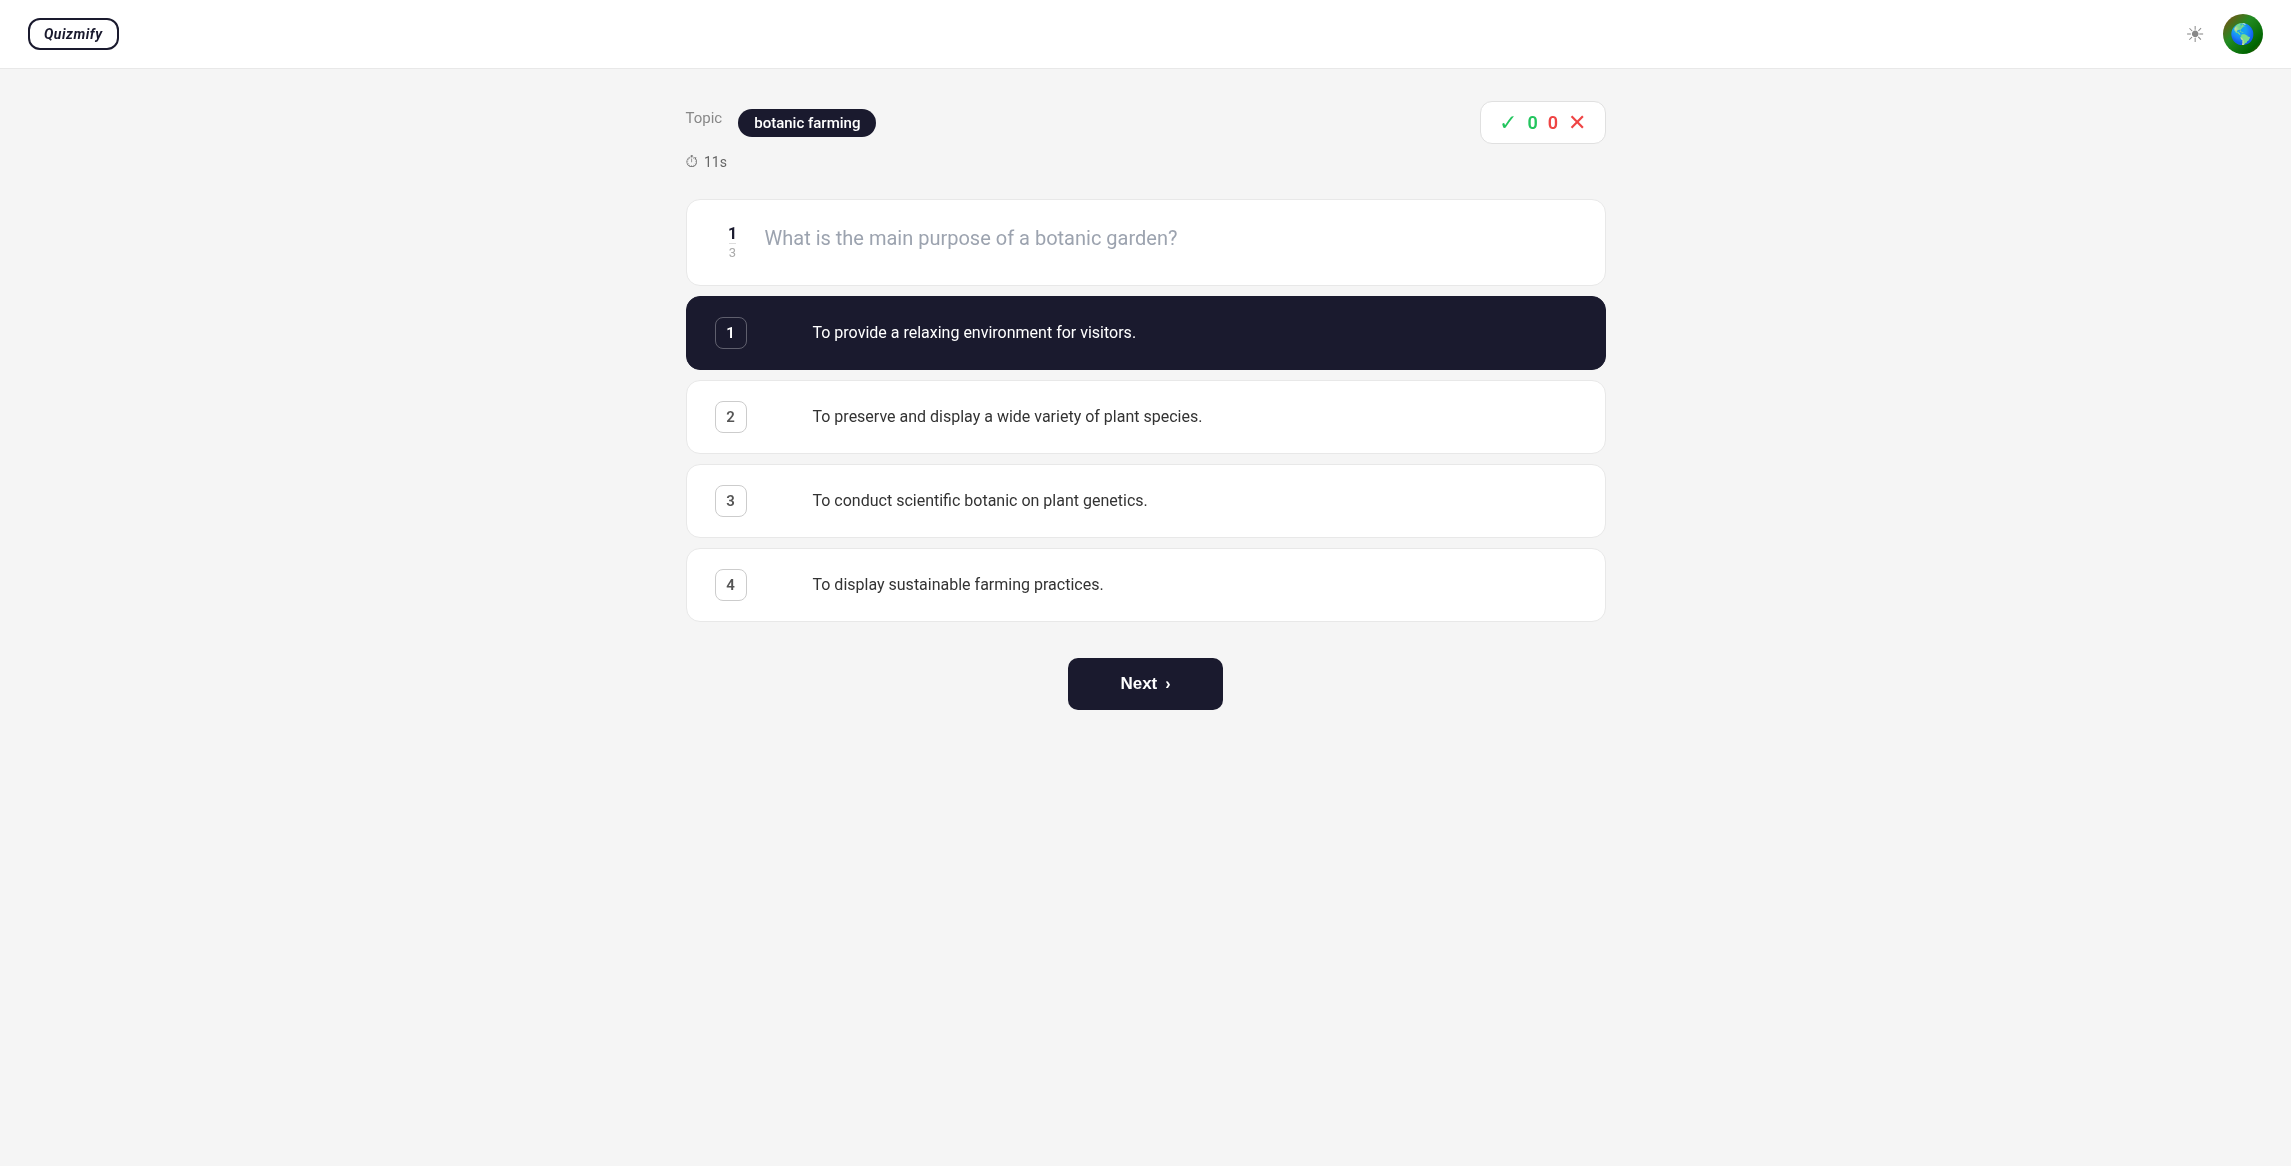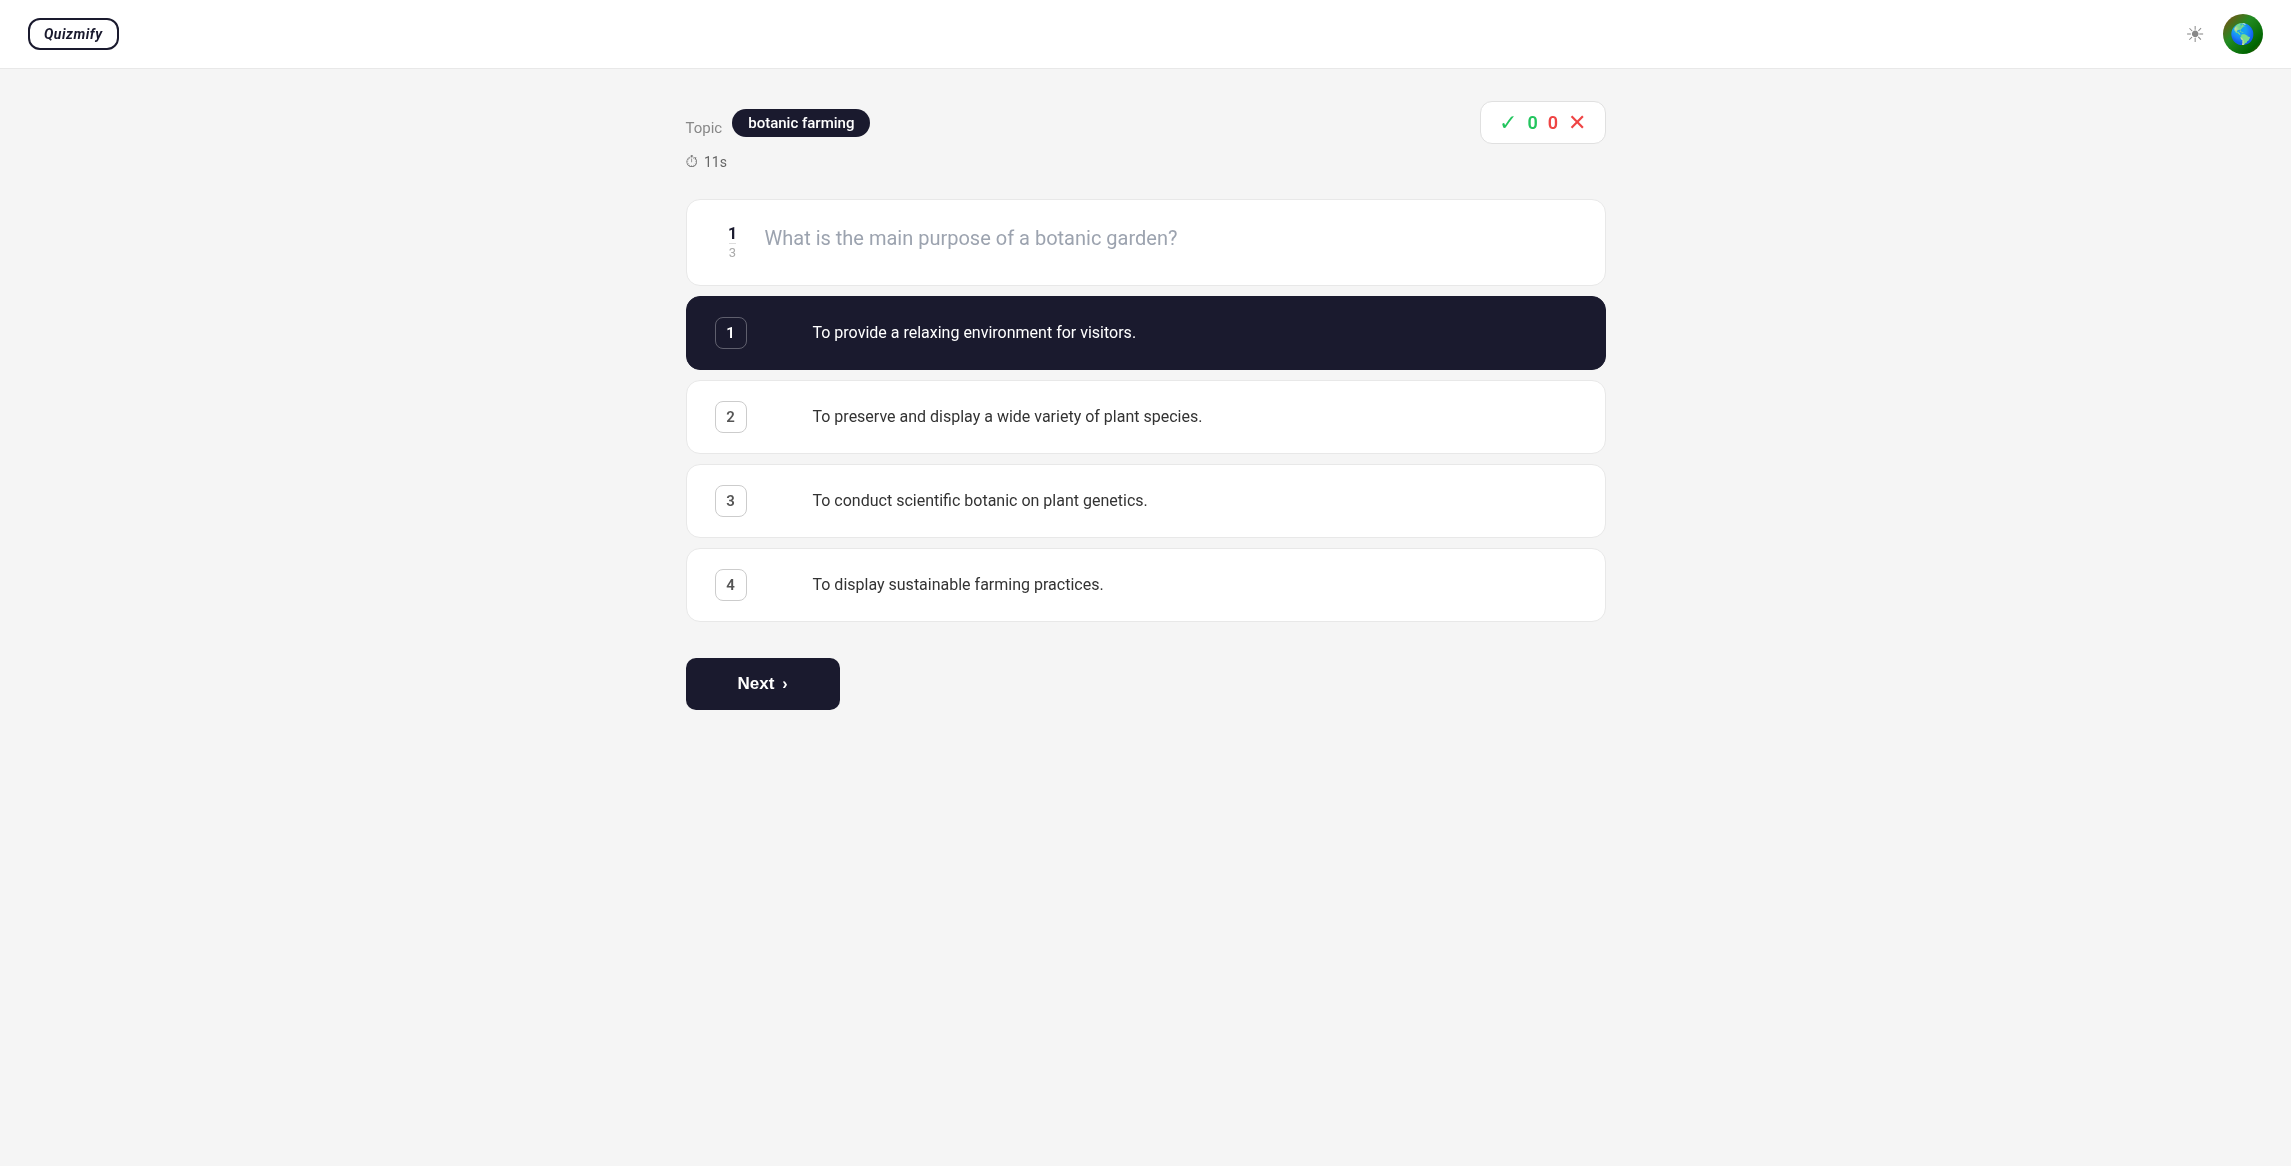--- a/index.html
+++ b/index.html
@@ -67,22 +67,22 @@
 
     .topic-row {
       display: flex;
       align-items: center;
       justify-content: space-between;
       margin-bottom: 8px;
     }
 
     .topic-left {
       display: flex;
-      align-items: flex-end;
-      gap: 10px;
+      align-items: flex-start;
+      gap: 16px;
     }
 
     .topic-label {
       font-size: 15px;
       color: #888;
       font-weight: 400;
     }
 
     .topic-badge {
       background: #1a1a2e;
@@ -221,20 +221,21 @@
       color: #333;
       margin-left: 48px;
     }
 
     .answer-option.selected .option-text {
       color: #fff;
     }
 
     .next-btn-row {
       display: flex;
+      justify-content: center;
       margin-top: 36px;
     }
 
     .next-btn {
       background: #1a1a2e;
       color: #fff;
       border: none;
       border-radius: 10px;
       padding: 16px 52px;
       font-size: 17px;

